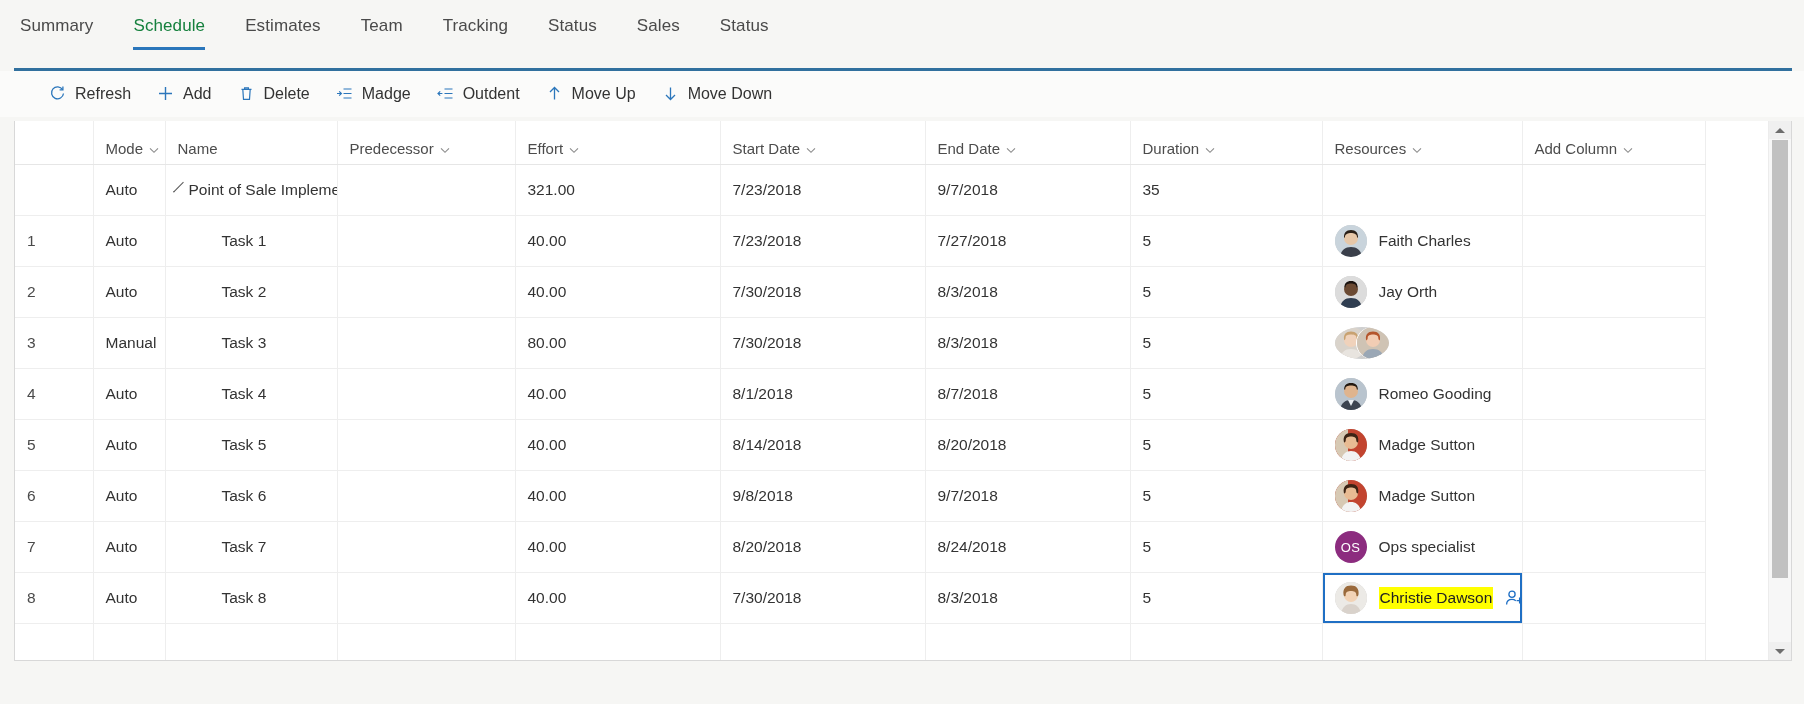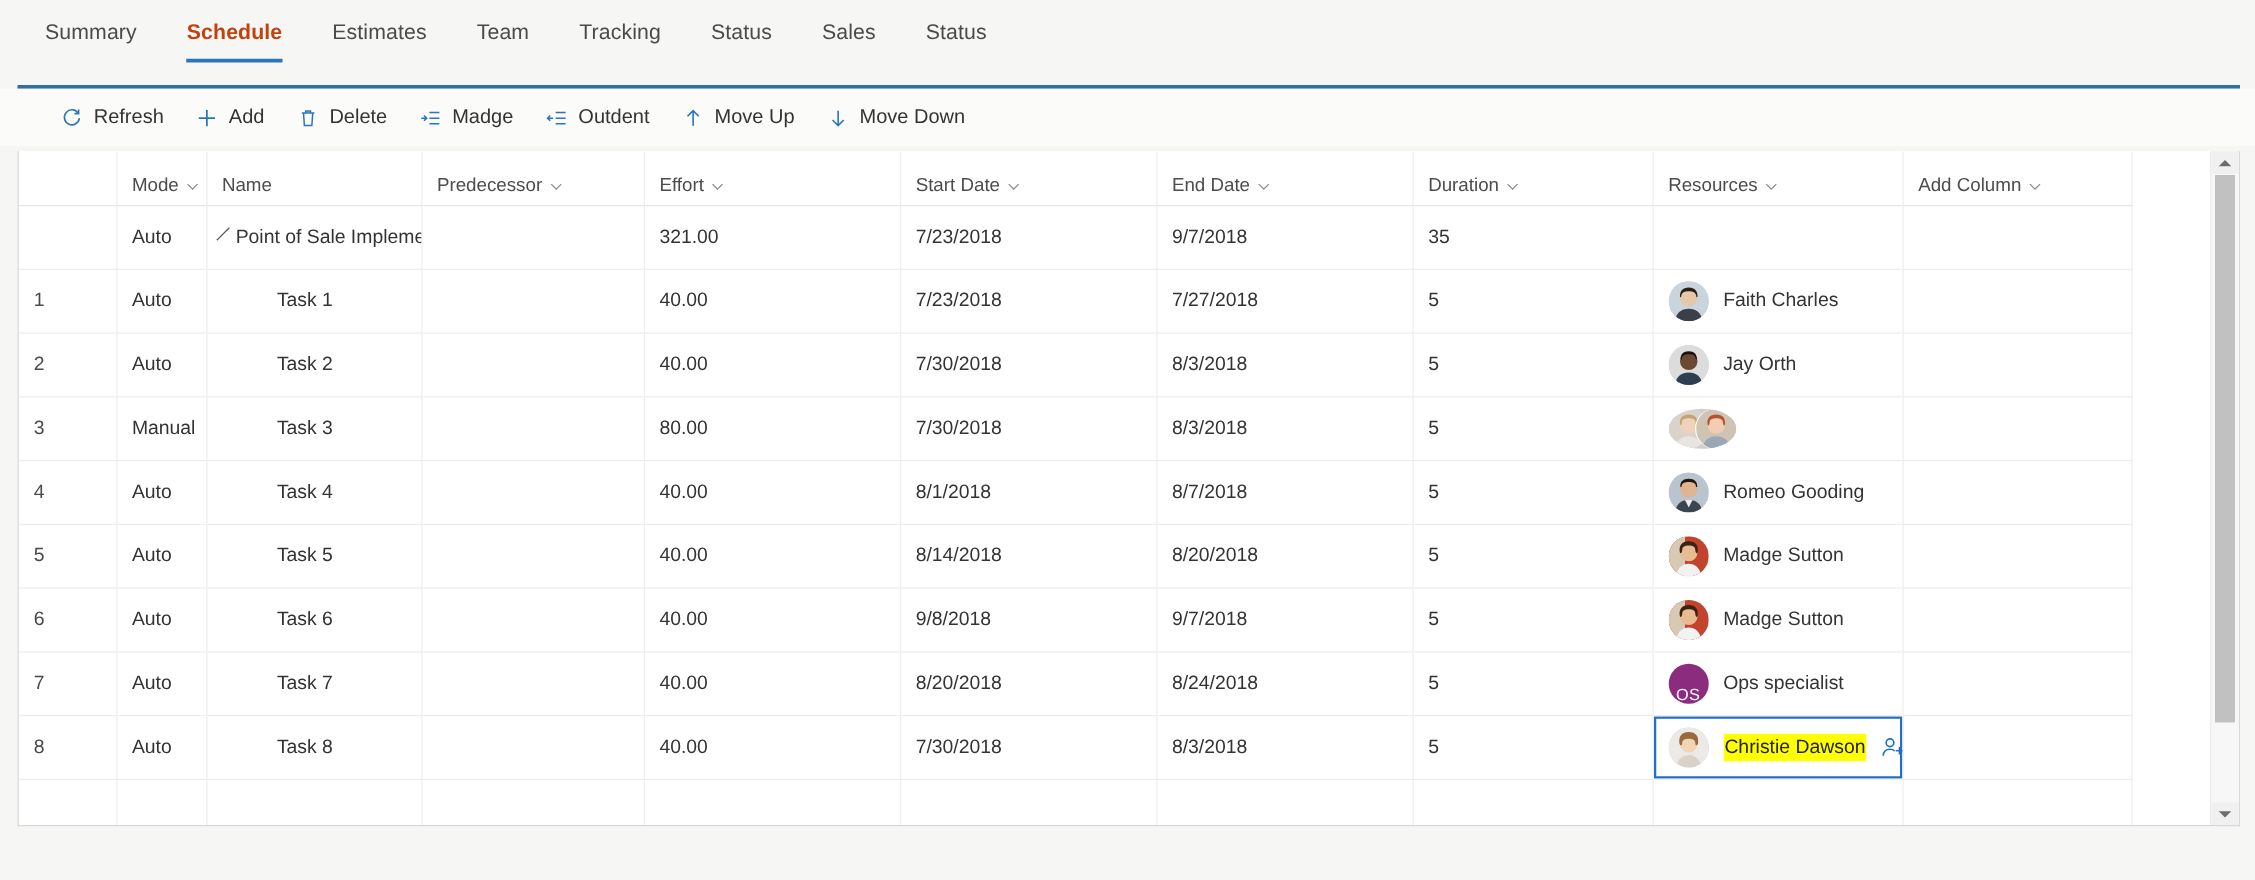--- a/index.html
+++ b/index.html
@@ -15,35 +15,35 @@
     height: 704px;
     background: #f6f6f4;
     overflow: hidden;
   }
 
   
   .tabstrip {
     display: flex;
     align-items: flex-start;
     height: 56px;
-    padding-left: 16px;
+    padding-left: 0;
     background: #f6f6f4;
   }
   .tab {
     position: relative;
     padding: 16px 20px 0 20px;
     font-size: 17px;
     color: #4a4a4a;
     cursor: pointer;
     white-space: nowrap;
     letter-spacing: .1px;
   }
   .tab.active {
-    color: #c2410c;
-    font-weight: bold;
+    color: #15803d;
+    font-weight: normal;
   }
   .tab.active::after {
     content: "";
     position: absolute;
     left: 20px;
     right: 20px;
     bottom: -14px;
     height: 3px;
     background: #2b76bb;
   }
@@ -59,21 +59,20 @@
   .commandbar {
     display: flex;
     align-items: center;
     height: 46px;
     padding-left: 36px;
     gap: 0px;
     background: #fbfbfa;
   }
   .cmd {
     display: flex;
-    align-items: center;
     gap: 9px;
     padding: 6px 13px;
     font-size: 16px;
     color: #333;
     cursor: pointer;
     white-space: nowrap;
     border-radius: 2px;
   }
   .cmd svg { display: block; flex: none; }
   .cmd .caret { margin-left: 6px; }
@@ -172,21 +171,21 @@
     background: #cfcfcf;
   }
   .avatar.stack2 { width: 54px; }
   .avatar.stack2 .pic { position: absolute; top: 0; width: 32px; height: 32px; border-radius: 50%; overflow: hidden; }
   .avatar.stack2 .pic.a { left: 0; }
   .avatar.stack2 .pic.b { left: 22px; box-shadow: -1px 0 0 #fff; }
   .avatar .pic { width: 100%; height: 100%; border-radius: 50%; overflow: hidden; }
   .avatar-initials {
     width: 32px; height: 32px;
     border-radius: 50%;
-    display: flex; align-items: flex-end; justify-content: center;
+    display: flex; align-items: center; justify-content: center;
     color: #fff; font-size: 13px; letter-spacing: .3px;
   }
   .res-name { font-size: 15.5px; color: #333; }
   .res-name.hl { background: #ffff00; color: #222; padding: 2px 1px; }
   .add-person { margin-left: auto; display: flex; align-items: center; }
 
   
   .vscroll {
     position: absolute;
     top: 0; right: 0; bottom: 0;

